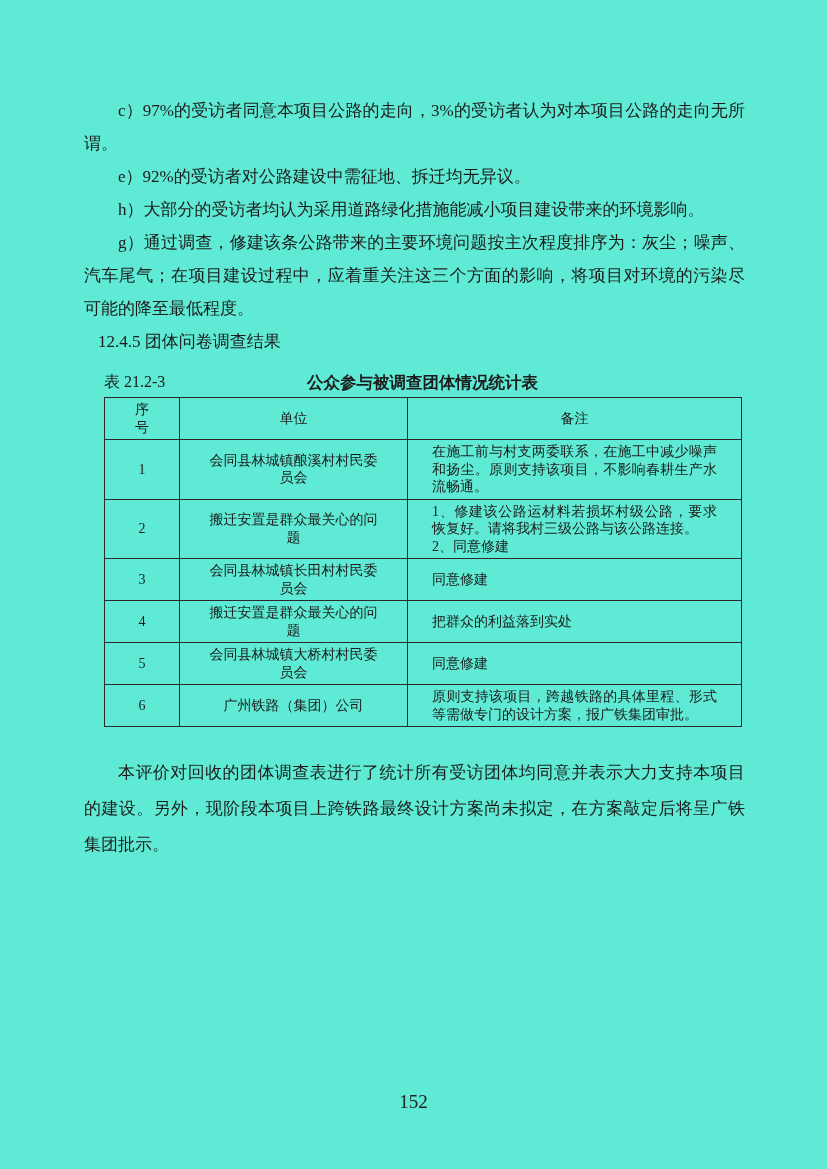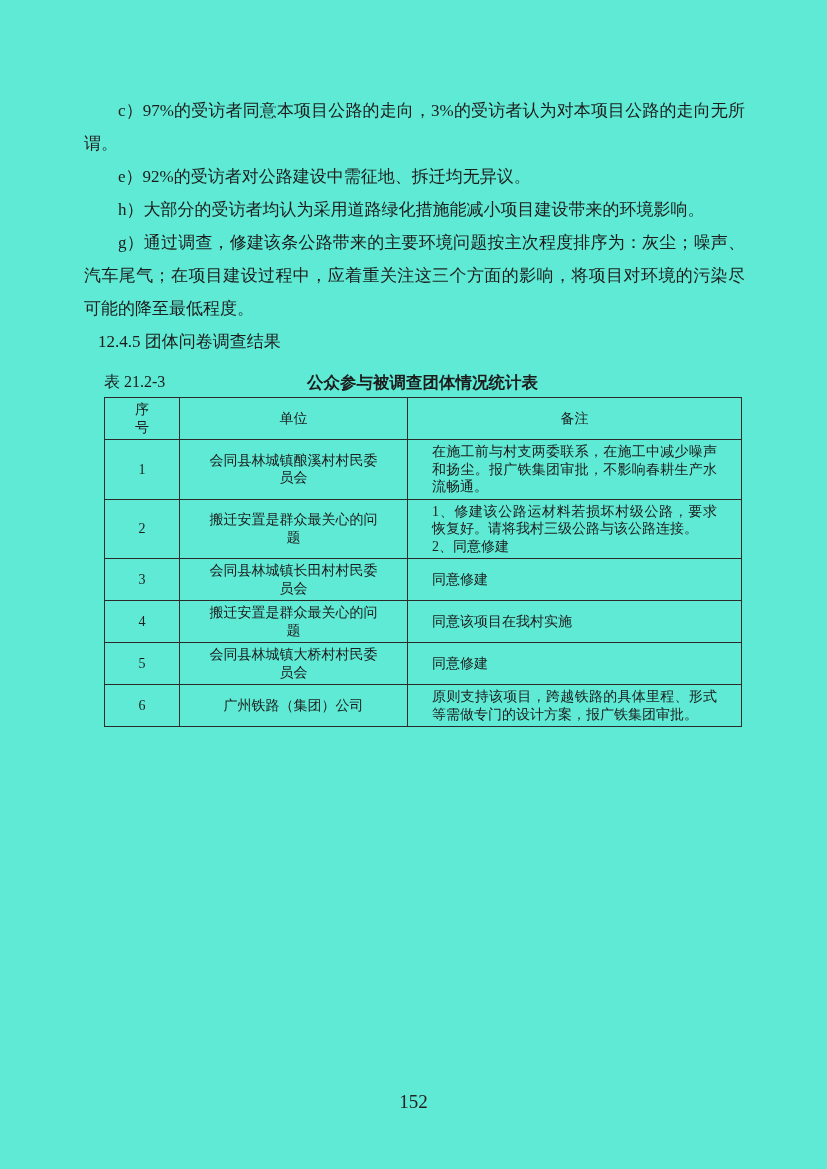--- a/index.html
+++ b/index.html
@@ -115,49 +115,50 @@
         <tr>
           <th>序号</th>
           <th>单位</th>
           <th>备注</th>
         </tr>
       </thead>
       <tbody>
         <tr>
           <td class="cell-no">1</td>
           <td class="cell-unit">会同县林城镇酿溪村村民委员会</td>
-          <td class="cell-remark">在施工前与村支两委联系，在施工中减少噪声和扬尘。报广铁集团审批，不影响春耕生产水流畅通。</td>
+          <td class="cell-remark">在施工前与村支两委联系，在施工中减少噪声和扬尘。原则支持该项目，不影响春耕生产水流畅通。</td>
         </tr>
         <tr>
           <td class="cell-no">2</td>
           <td class="cell-unit">搬迁安置是群众最关心的问题</td>
           <td class="cell-remark">1、修建该公路运材料若损坏村级公路，要求恢复好。请将我村三级公路与该公路连接。
 2、同意修建</td>
         </tr>
         <tr>
           <td class="cell-no">3</td>
           <td class="cell-unit">会同县林城镇长田村村民委员会</td>
           <td class="cell-remark">同意修建</td>
         </tr>
         <tr>
           <td class="cell-no">4</td>
           <td class="cell-unit">搬迁安置是群众最关心的问题</td>
-          <td class="cell-remark">同意该项目在我村实施</td>
+          <td class="cell-remark">把群众的利益落到实处</td>
         </tr>
         <tr>
           <td class="cell-no">5</td>
           <td class="cell-unit">会同县林城镇大桥村村民委员会</td>
           <td class="cell-remark">同意修建</td>
         </tr>
         <tr>
           <td class="cell-no">6</td>
           <td class="cell-unit">广州铁路（集团）公司</td>
           <td class="cell-remark">原则支持该项目，跨越铁路的具体里程、形式等需做专门的设计方案，报广铁集团审批。</td>
         </tr>
       </tbody>
     </table>
 
+    <p class="para closing">本评价对回收的团体调查表进行了统计所有受访团体均同意并表示大力支持本项目的建设。另外，现阶段本项目上跨铁路最终设计方案尚未拟定，在方案敲定后将呈广铁集团批示。</p>
   </main>
 
   <footer class="page-footer">
     <span>152</span>
   </footer>
 </div>
 
 </body></html>

